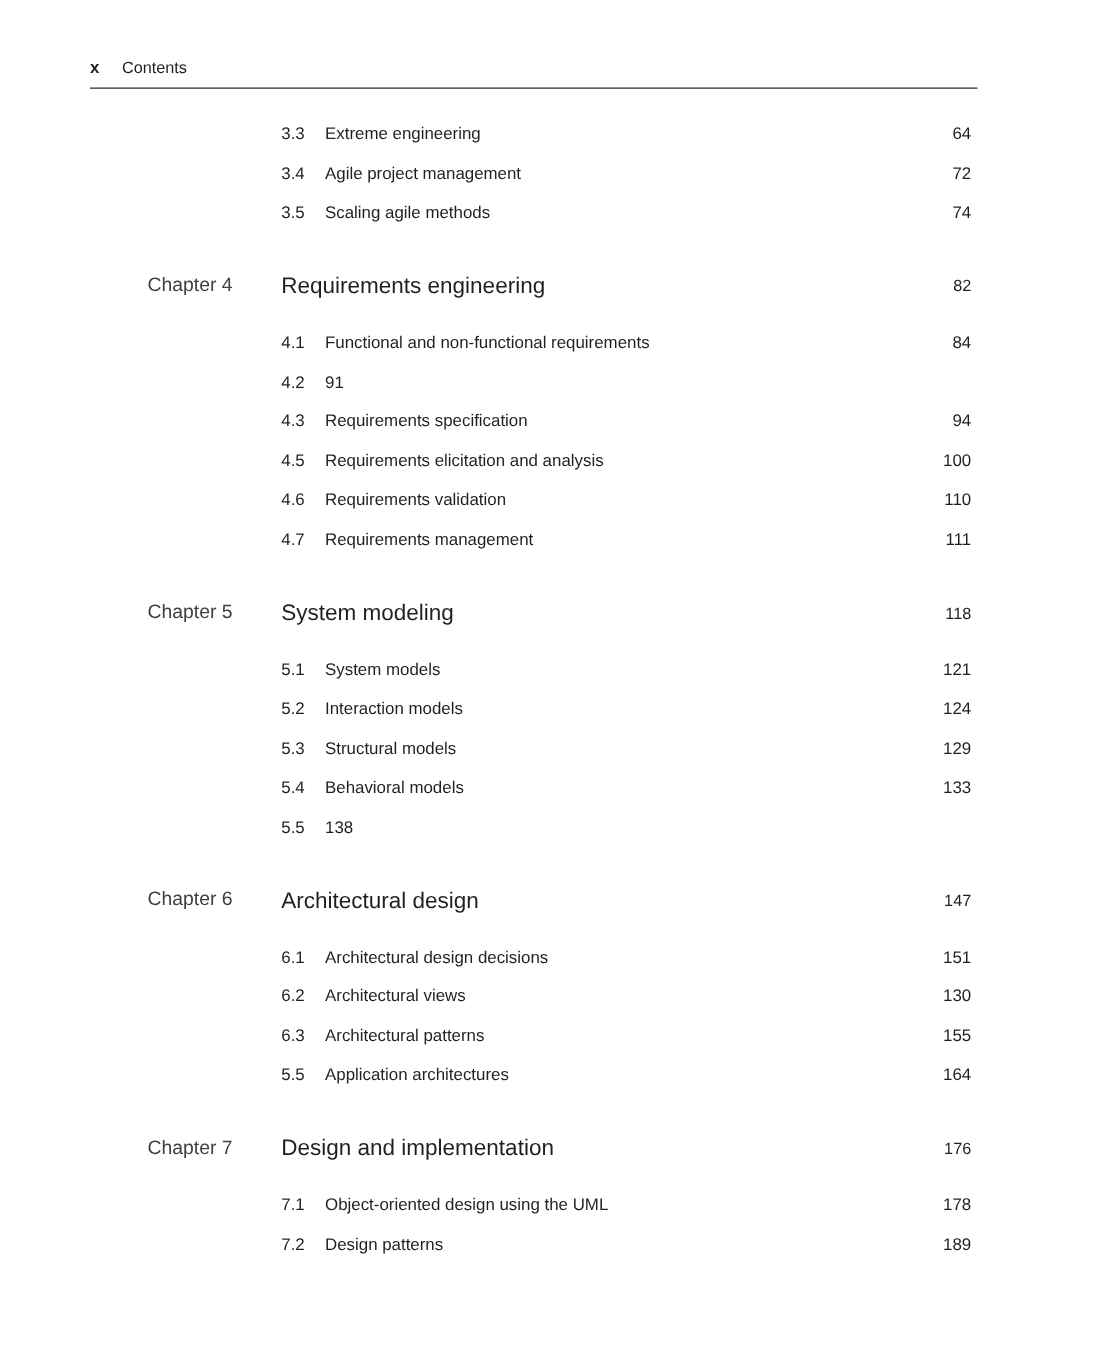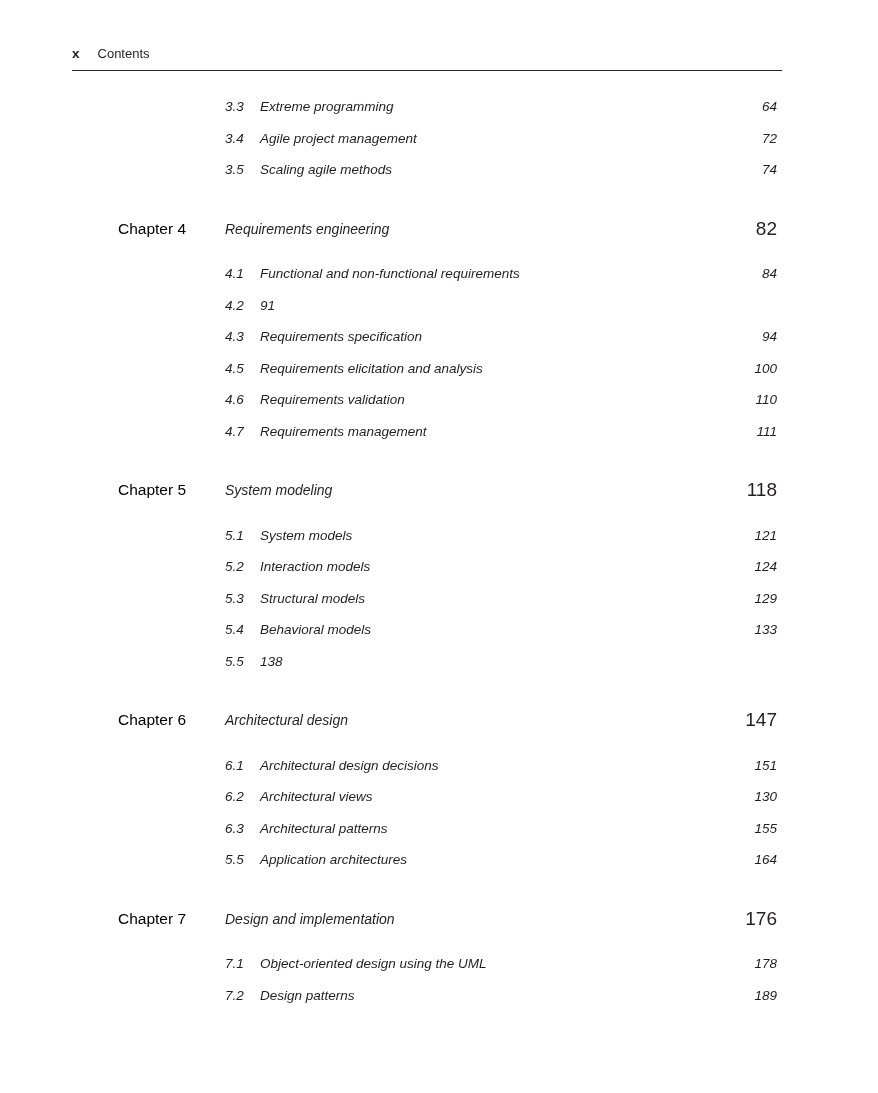--- a/index.html
+++ b/index.html
@@ -32,65 +32,63 @@
     margin: 0 101px 0 118px;
     padding-top: 20px;
   }
 
   .section-row {
     display: flex;
     align-items: center;
     height: 31.6px;
     font-size: 13.5px;
     margin-left: 107px;
-    font-style: italic;
   }
   .snum  { flex: none; width: 35px; }
   .stitle { flex: 1; }
   .spage { flex: none; }
 
   .chapter-row {
     display: flex;
     align-items: center;
     height: 38px;
     margin-top: 24px;
     margin-bottom: 10px;
   }
   .chapter-label {
     flex: none;
     width: 107px;
     font-size: 15.5px;
-    color: #000000;
+    color: #404040;
   }
   .chapter-title {
     flex: 1;
-    font-size: 14px;
-    font-style: italic;
+    font-size: 18px;
   }
   .chapter-page {
     flex: none;
-    font-size: 19px;
+    font-size: 13px;
     text-align: right;
   }
 </style>
 </head>
 <body>
 
 <div class="page">
 
   <div class="header">
     <span class="folio">x</span>
     <span class="header-title">Contents</span>
   </div>
 
   <div class="toc">
 
     <div class="section-row">
       <span class="snum">3.3</span>
-      <span class="stitle">Extreme programming</span>
+      <span class="stitle">Extreme engineering</span>
       <span class="spage">64</span>
     </div>
     <div class="section-row">
       <span class="snum">3.4</span>
       <span class="stitle">Agile project management</span>
       <span class="spage">72</span>
     </div>
     <div class="section-row">
       <span class="snum">3.5</span>
       <span class="stitle">Scaling agile methods</span>

